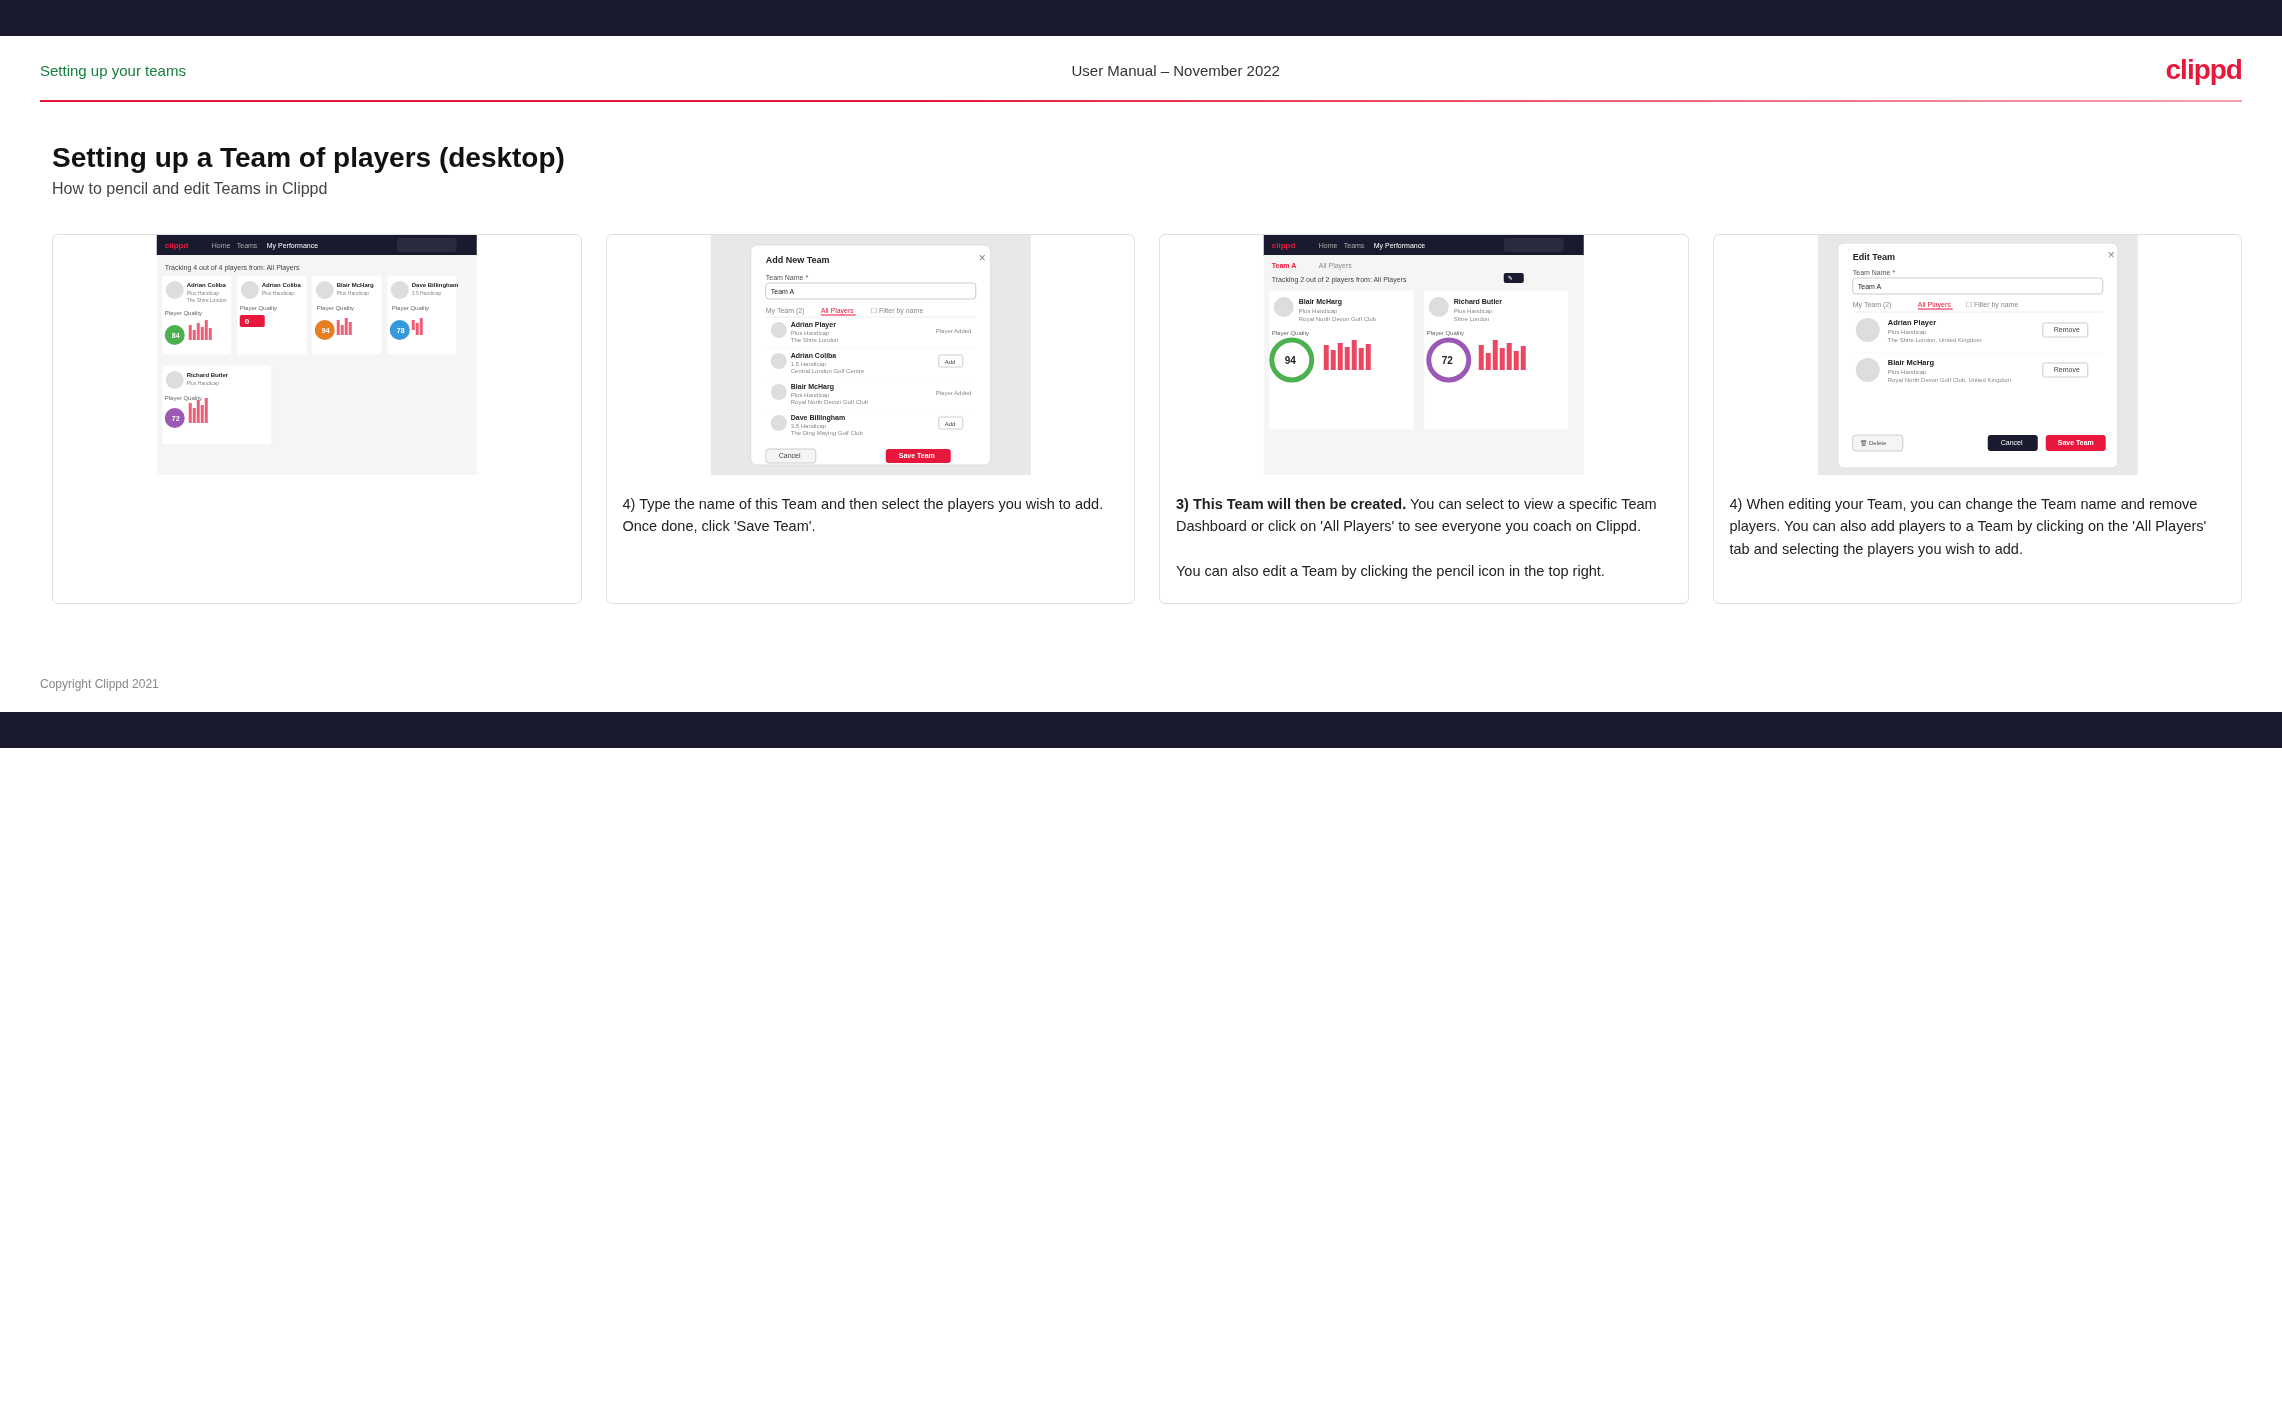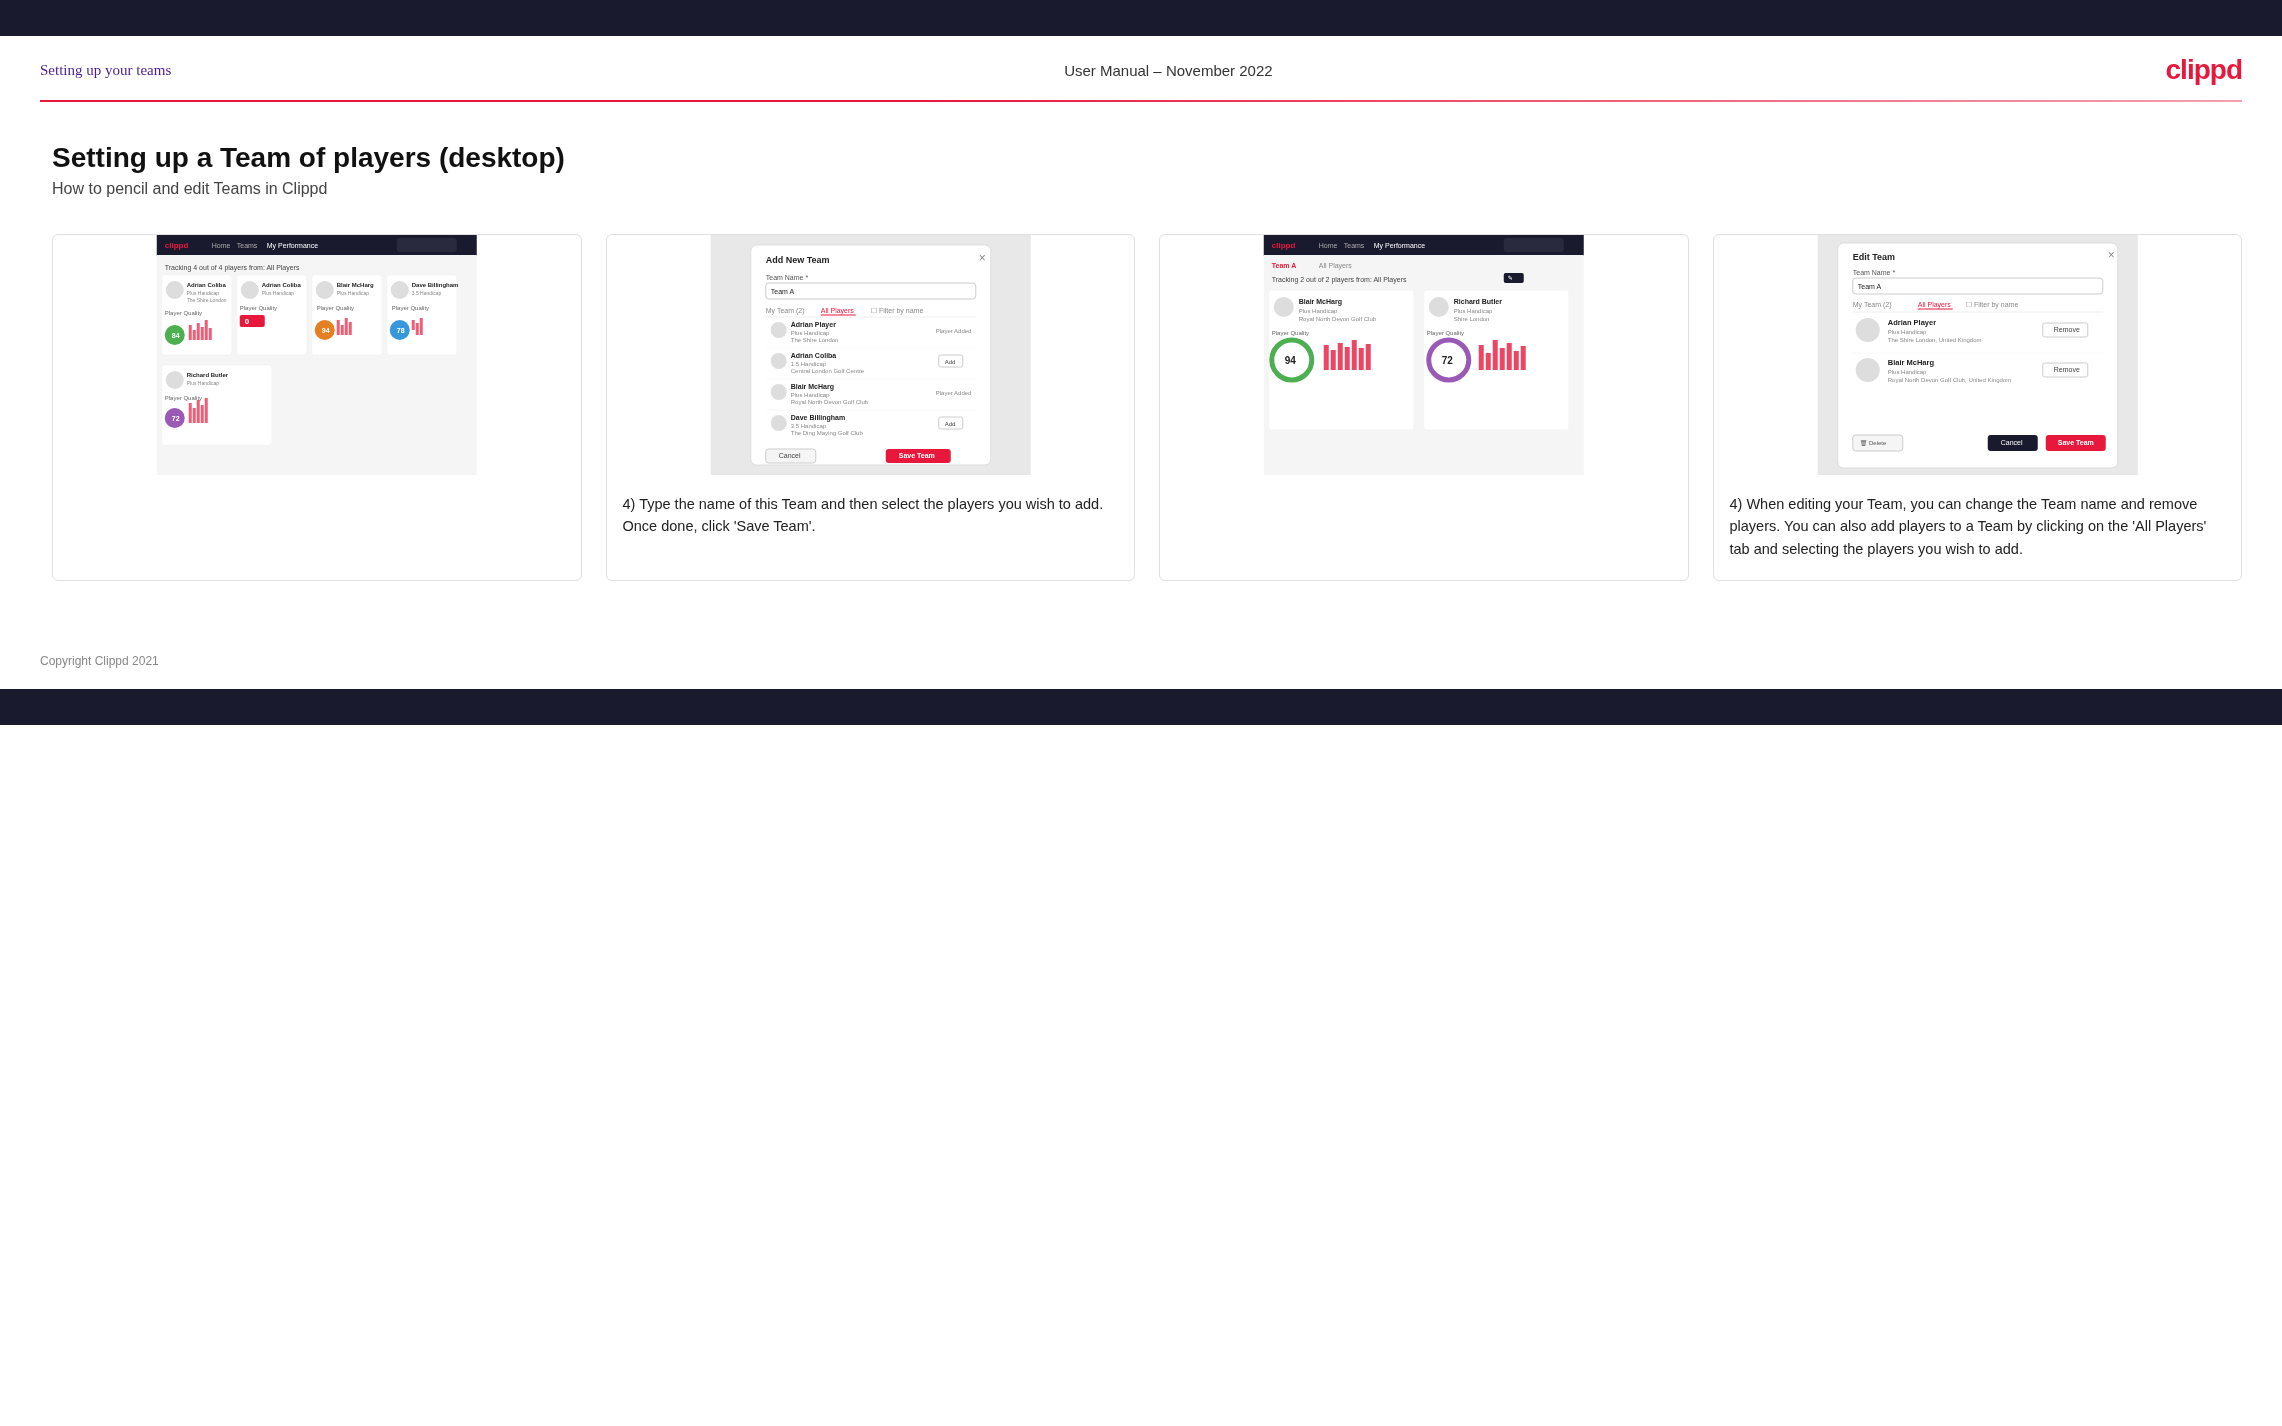--- a/index.html
+++ b/index.html
@@ -19,22 +19,21 @@
 
     
     .header {
       display: flex;
       align-items: center;
       justify-content: space-between;
       padding: 18px 40px 14px 40px;
     }
     .header-left {
       font-size: 15px;
-      color: #4c1d95;
-      font-family: Liberation Serif, serif;
+      color: #15803d;
     }
     .header-center {
       font-size: 15px;
       color: #333;
     }
     .logo {
       font-size: 28px;
       font-weight: 700;
       color: #e8183c;
       letter-spacing: -1px;
@@ -324,20 +323,24 @@
 
           <rect x="215" y="110" width="5" height="25" fill="#e8183c" opacity="0.8"></rect>
           <rect x="222" y="118" width="5" height="17" fill="#e8183c" opacity="0.8"></rect>
           <rect x="229" y="105" width="5" height="30" fill="#e8183c" opacity="0.8"></rect>
           <rect x="236" y="113" width="5" height="22" fill="#e8183c" opacity="0.8"></rect>
           <rect x="243" y="108" width="5" height="27" fill="#e8183c" opacity="0.8"></rect>
           <rect x="250" y="116" width="5" height="19" fill="#e8183c" opacity="0.8"></rect>
           <rect x="257" y="111" width="5" height="24" fill="#e8183c" opacity="0.8"></rect>
         </svg>
       </div>
+      <div class="card-text">
+        <strong>3) This Team will then be created.</strong> You can select to view a specific Team Dashboard or click on 'All Players' to see everyone you coach on Clippd.<br><br>
+        You can also edit a Team by clicking the pencil icon in the top right.
+      </div>
     </div>
 
     <div class="card">
       <div class="card-img-container">
         <svg width="100%" height="240" viewBox="0 0 320 240" xmlns="http://www.w3.org/2000/svg">
 
           <rect width="320" height="240" fill="#e8e8e8"></rect>
 
           <rect x="20" y="8" width="280" height="225" rx="6" fill="#fff" stroke="#ddd" stroke-width="1"></rect>
 

